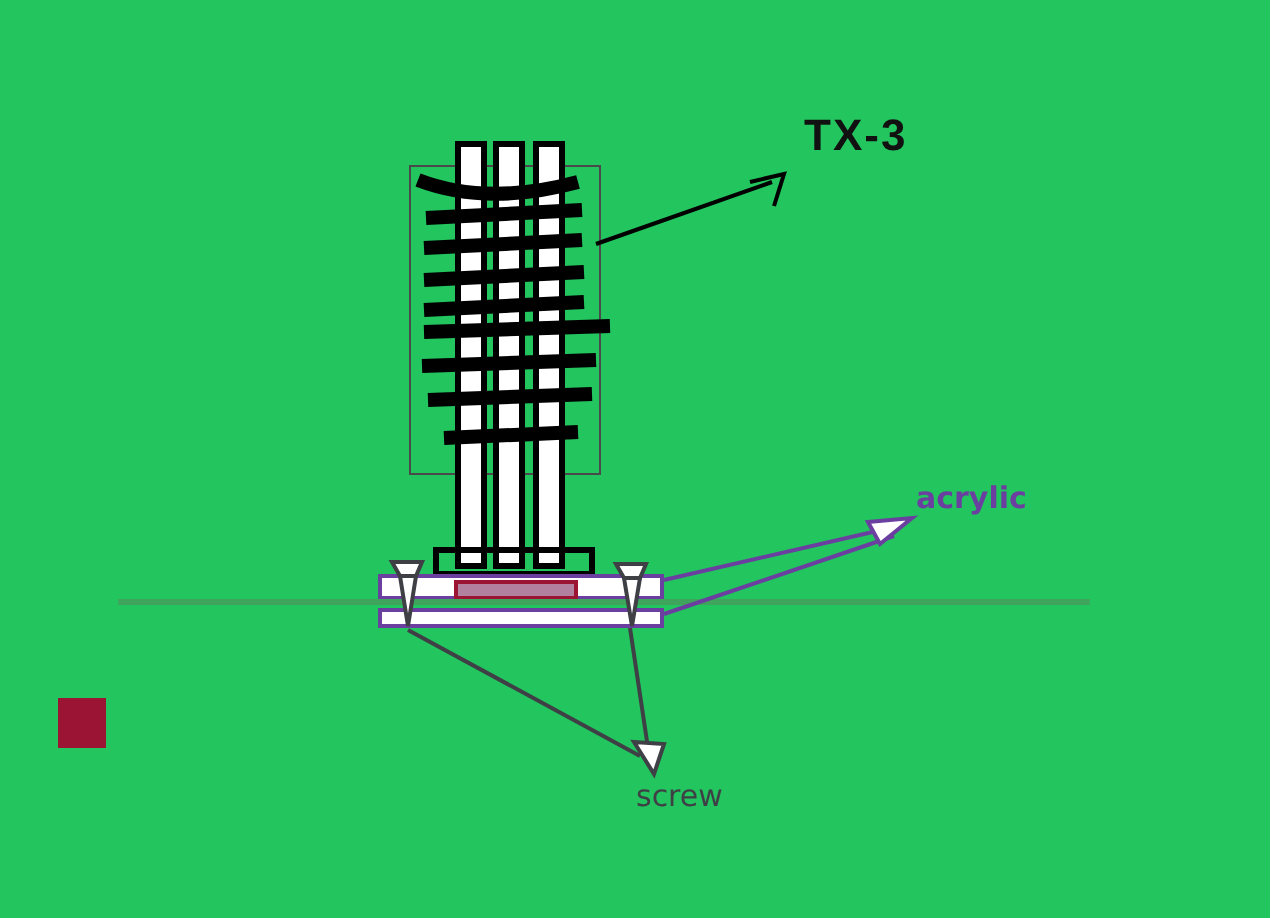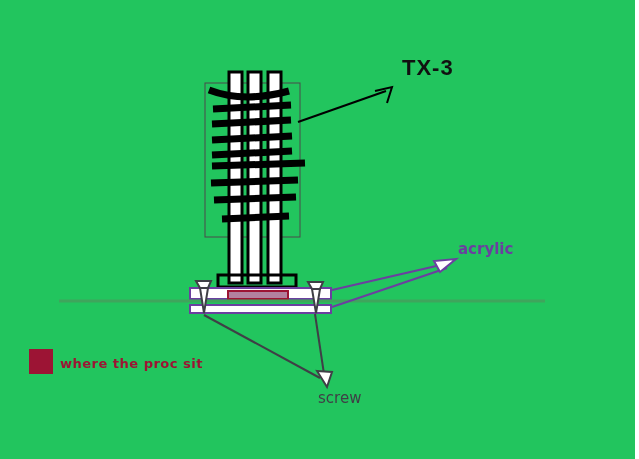--- a/index.html
+++ b/index.html
@@ -102,15 +102,14 @@
       <line class="sline" x1="315" y1="314" x2="324" y2="374"></line>
       <polygon class="shead" points="317,371 332,372 327,387"></polygon>
     </g>
   </svg>
 
   <div class="label tx3">TX-3</div>
   <div class="label acrylic">acrylic</div>
   <div class="label screw">screw</div>
 
   <div class="proc-swatch"></div>
-  <div class="label proc-text">where the proc sit</div>
 
 </div>
 
 </body></html>

